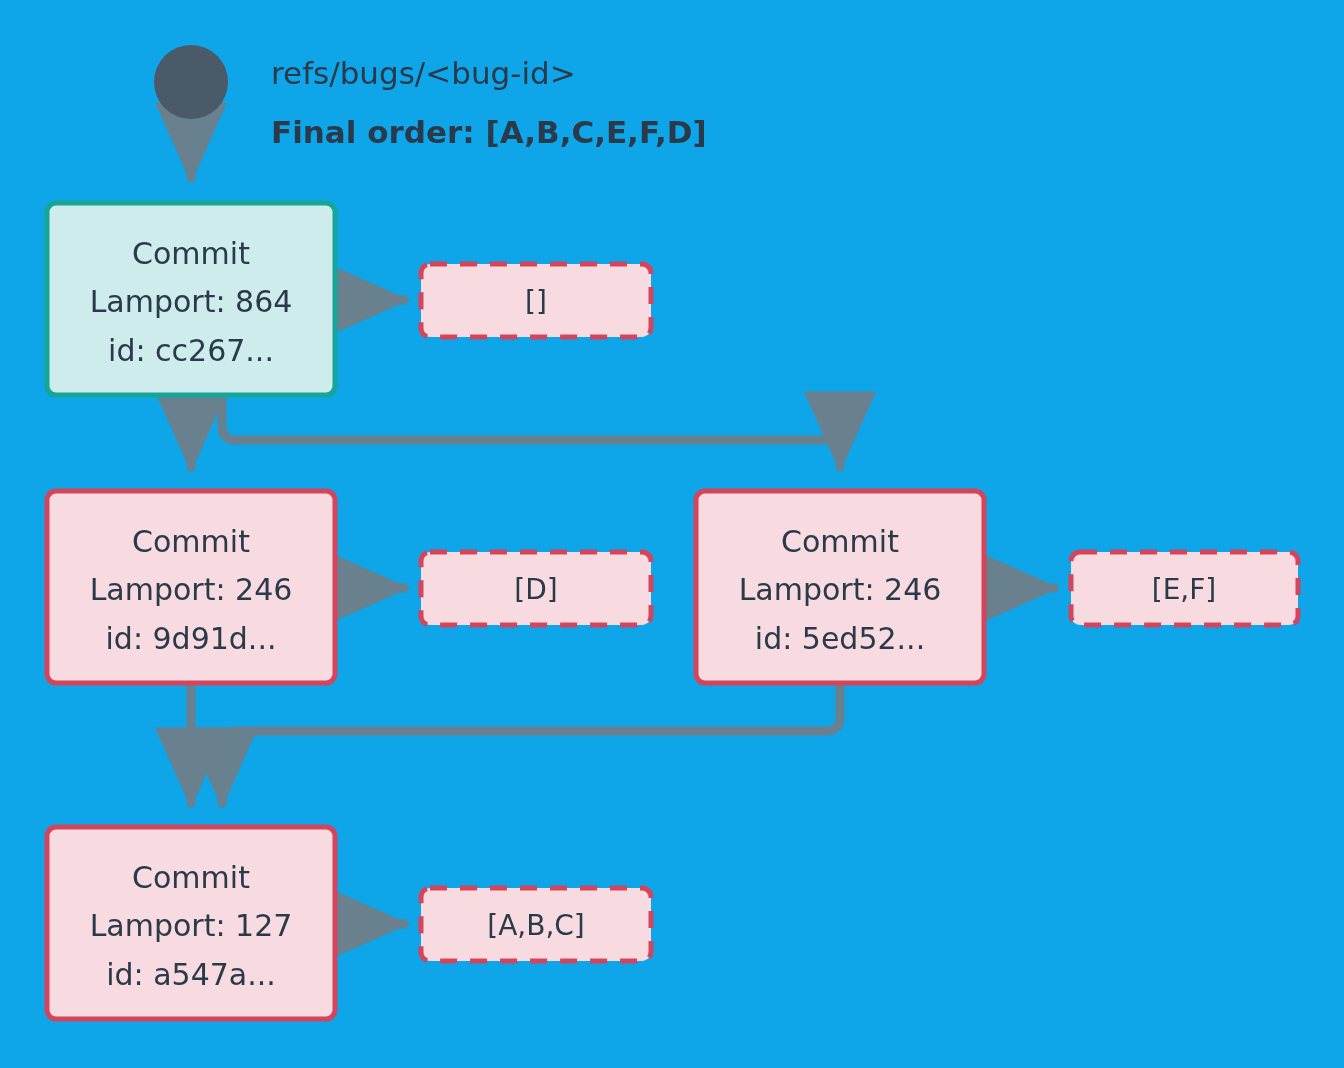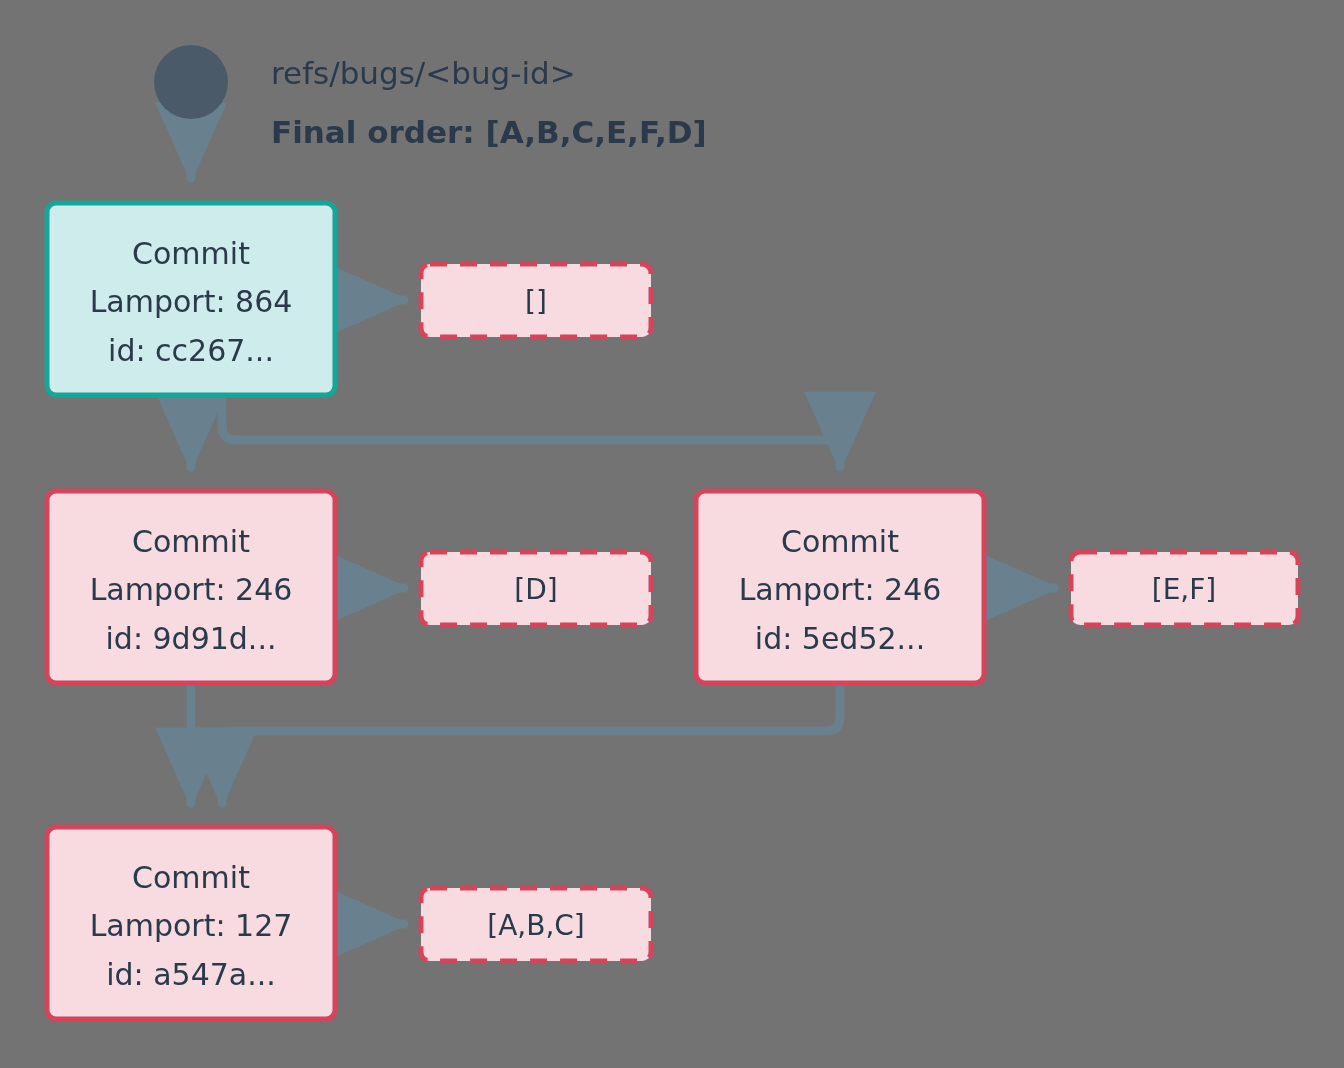--- a/index.html
+++ b/index.html
@@ -10,21 +10,21 @@
   body {
     width: 1344px;
     height: 1068px;
     font-family: "DejaVu Sans", "Liberation Sans", sans-serif;
     overflow: hidden;
   }
   #diagram-root {
     position: relative;
     width: 1344px;
     height: 1068px;
-    background: #737373;
+    background: #0ea5e9;
   }
   svg.diagram-canvas {
     position: absolute;
     top: 0;
     left: 0;
     width: 1344px;
     height: 1068px;
     display: block;
   }
   .node-text {

